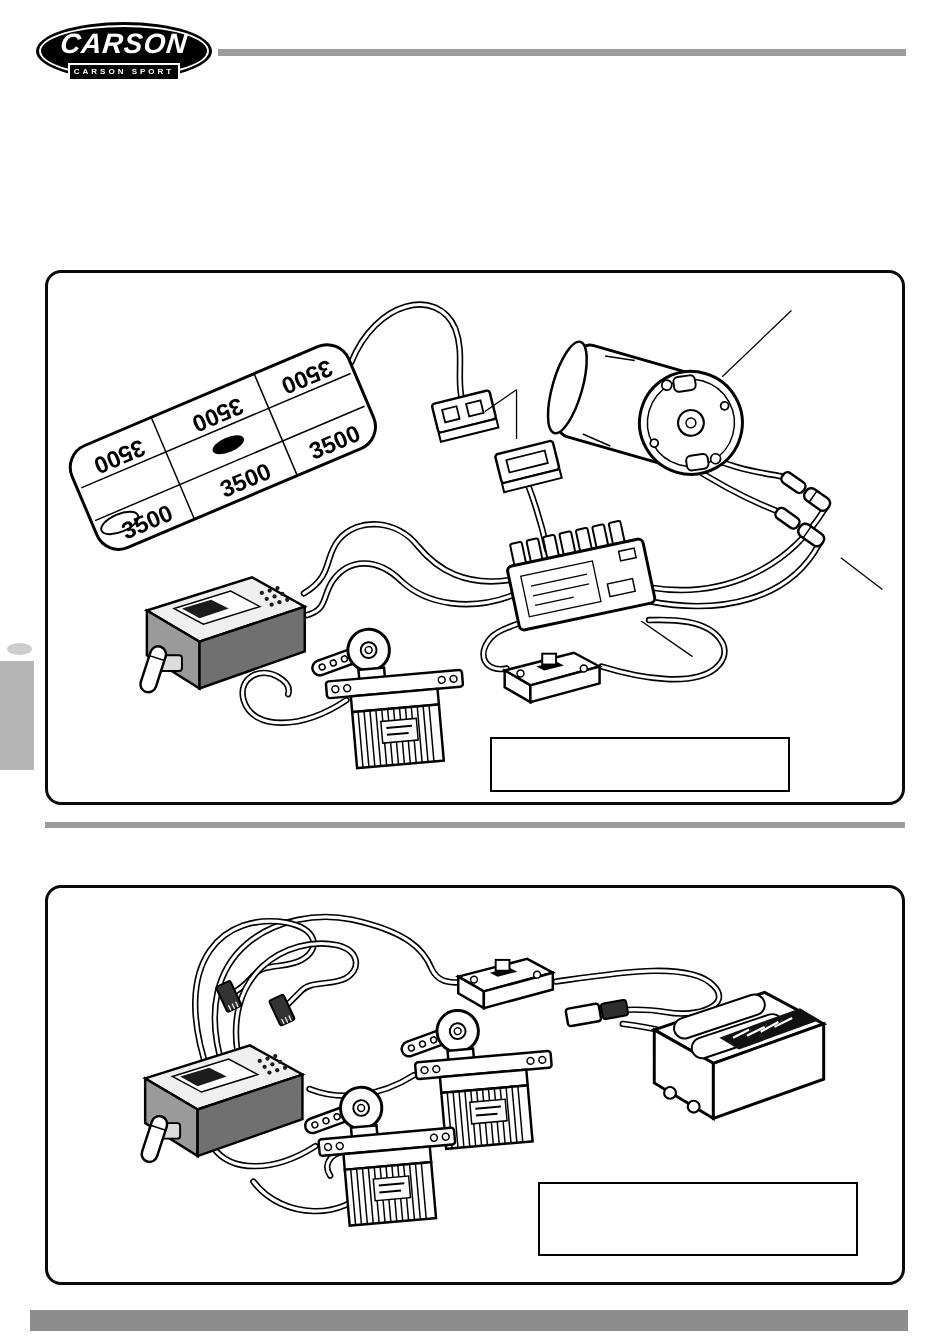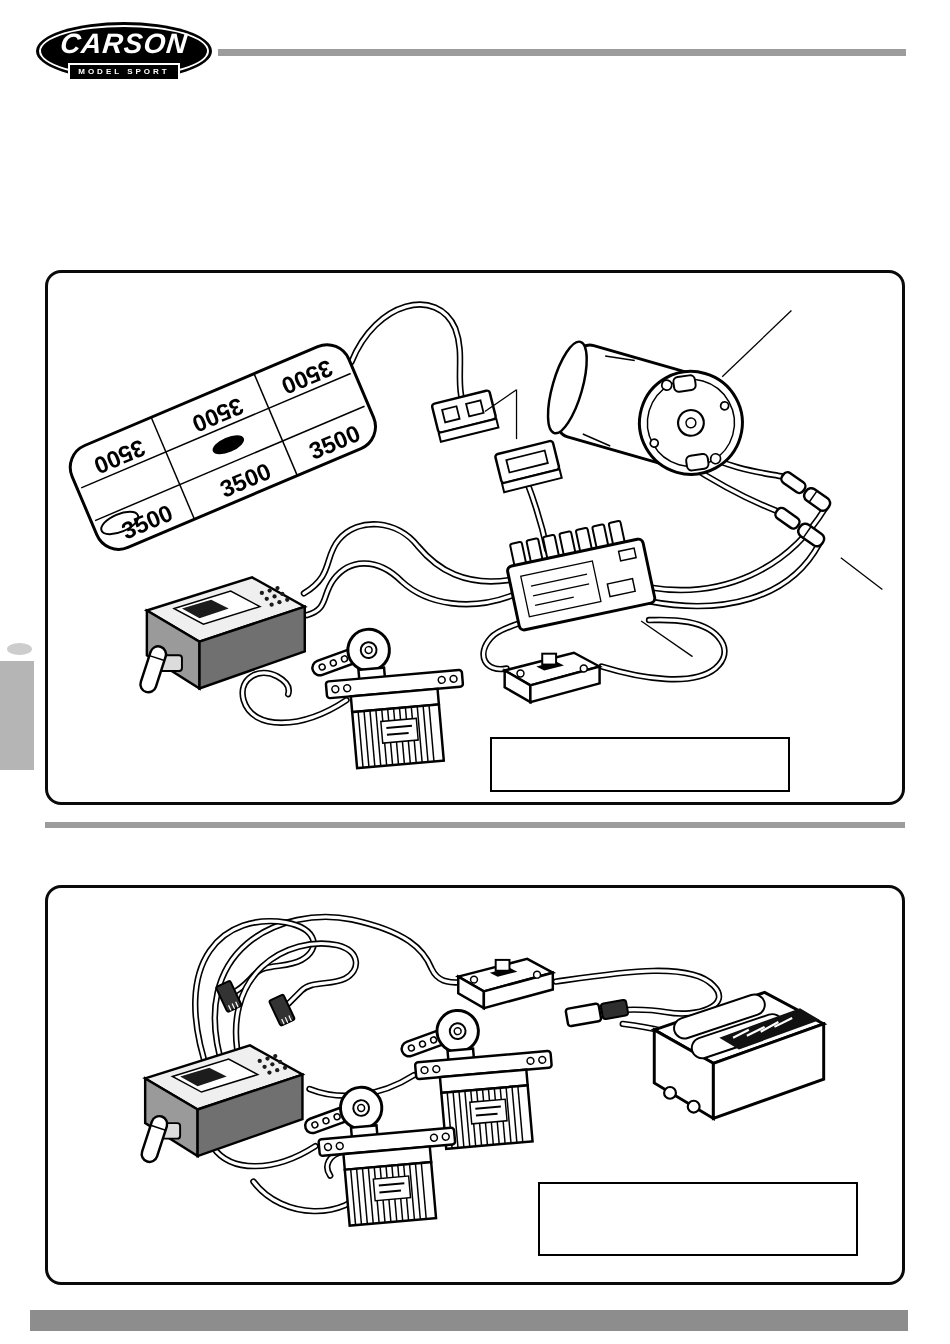--- a/index.html
+++ b/index.html
@@ -121,21 +121,21 @@
       <circle cx="88" cy="28" r="3.5" fill="#fff" stroke="#000" stroke-width="1.5"></circle>
     </symbol>
   </defs>
 </svg>
 
 <div class="page">
 
   <div class="logo">
     <div class="logo-oval"></div>
     <div class="logo-brand">CARSON</div>
-    <div class="logo-band">MODEL SPORT</div>
+    <div class="logo-band">CARSON SPORT</div>
   </div>
   <div class="header-rule"></div>
 
   <section class="diagram-box" id="box-top">
     <svg class="diag-svg" viewBox="0 0 860 535">
 
       <g>
         <path class="cable" d="M305,90 C330,28 392,14 410,56 C419,80 412,102 416,124"></path>
           <path class="cable-in" d="M305,90 C330,28 392,14 410,56 C419,80 412,102 416,124"></path>
         <path class="cable" d="M482,210 C492,236 498,256 503,280"></path>

